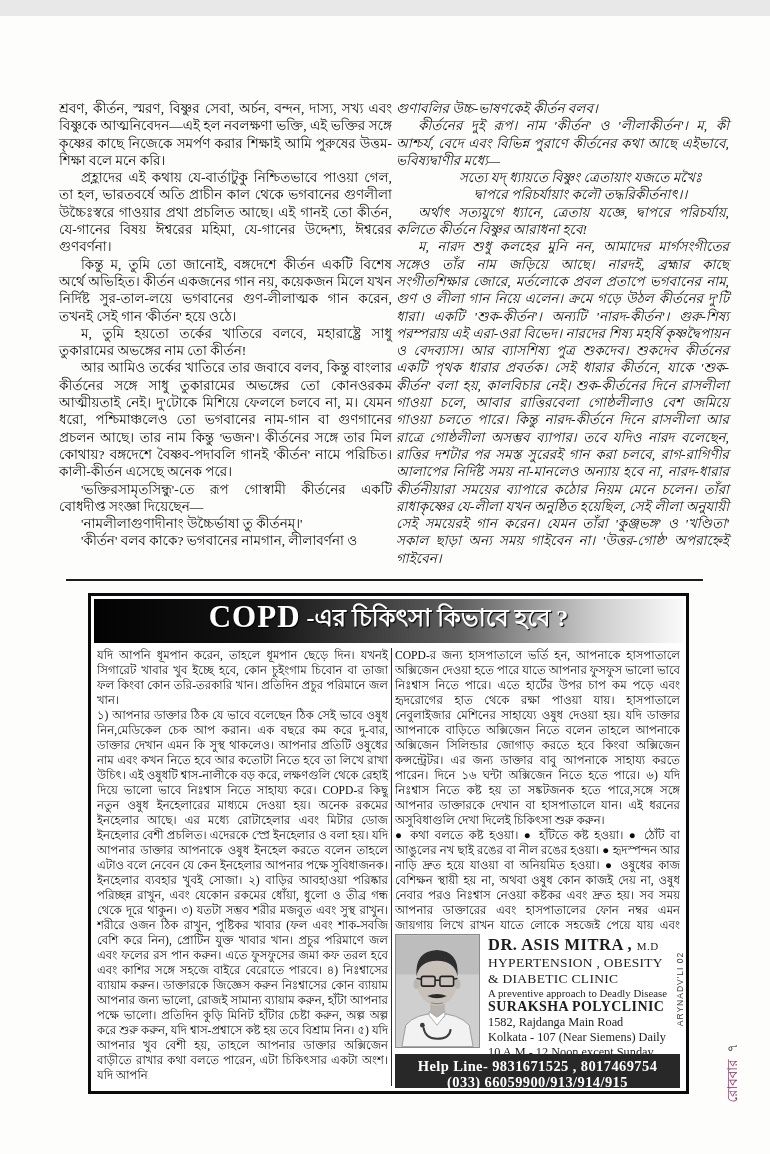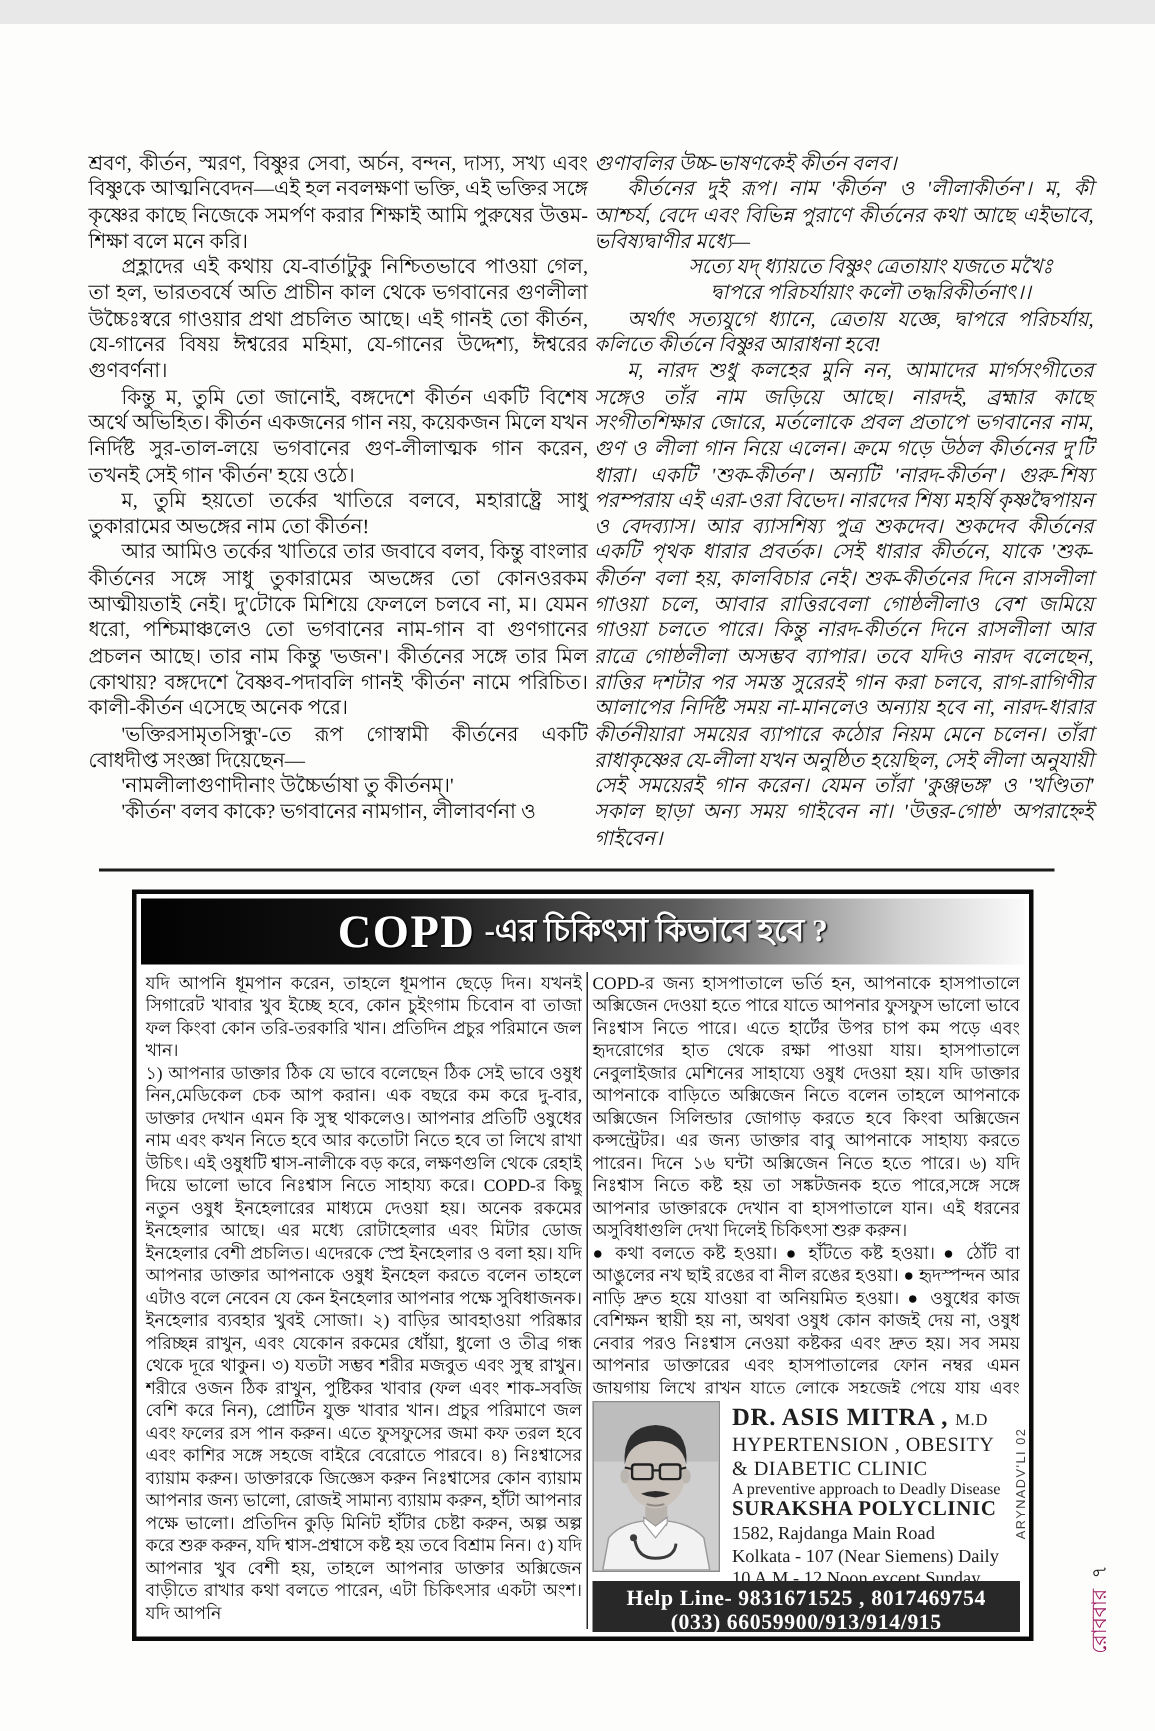--- a/index.html
+++ b/index.html
@@ -21,28 +21,28 @@
   .divider-rule { position:absolute; left:66px; top:563px; width:637px; height:0; border-top:2px solid #1c1c1c; }
 
   
   .ad-box {
     position:absolute; left:88px; top:577px; width:601px; height:501px;
     border:3px solid #0b0b0b; background:#fff;
   }
   .ad-header {
     position:absolute; left:3px; top:3px; right:3px; height:44px;
     background:linear-gradient(90deg,#020202 0%,#131313 28%,#5f5f5f 62%,#cfcfcf 86%,#fafafa 100%);
-    display:flex; align-items:center; justify-content:center; gap:6px;
+    display:flex; justify-content:center; gap:6px;
   }
   .ad-title-latin {
     color:#fff; font-weight:bold; font-size:31px; letter-spacing:1px;
     font-family:"Liberation Serif", serif; text-shadow:1px 1px 1px #000;
   }
   .ad-title-bn {
-    color:#fff; font-weight:bold; font-size:21px; text-shadow:1px 1px 1px #000;
+    color:#fff; font-weight:bold; font-size:24px; text-shadow:1px 1px 1px #000;
   }
 
   .ad-col { font-size:11.6px; line-height:15px; text-align:justify; overflow:hidden; }
   .ad-col-left  { position:absolute; left:6px;  top:52px; width:291px; height:440px; }
   .ad-col-right { position:absolute; left:304px; top:52px; width:285px; height:281px; }
   .ad-vdivider  { position:absolute; left:300px; top:52px; height:438px; width:0; border-left:1px solid #2a2a2a; }
 
   
   .doc-card { position:absolute; left:304px; top:338px; width:285px; height:116px; display:flex; }
   .doc-photo { width:85px; height:114px; border:1px solid #8a8a8a; background:#d9d9d9; flex:0 0 auto; }

